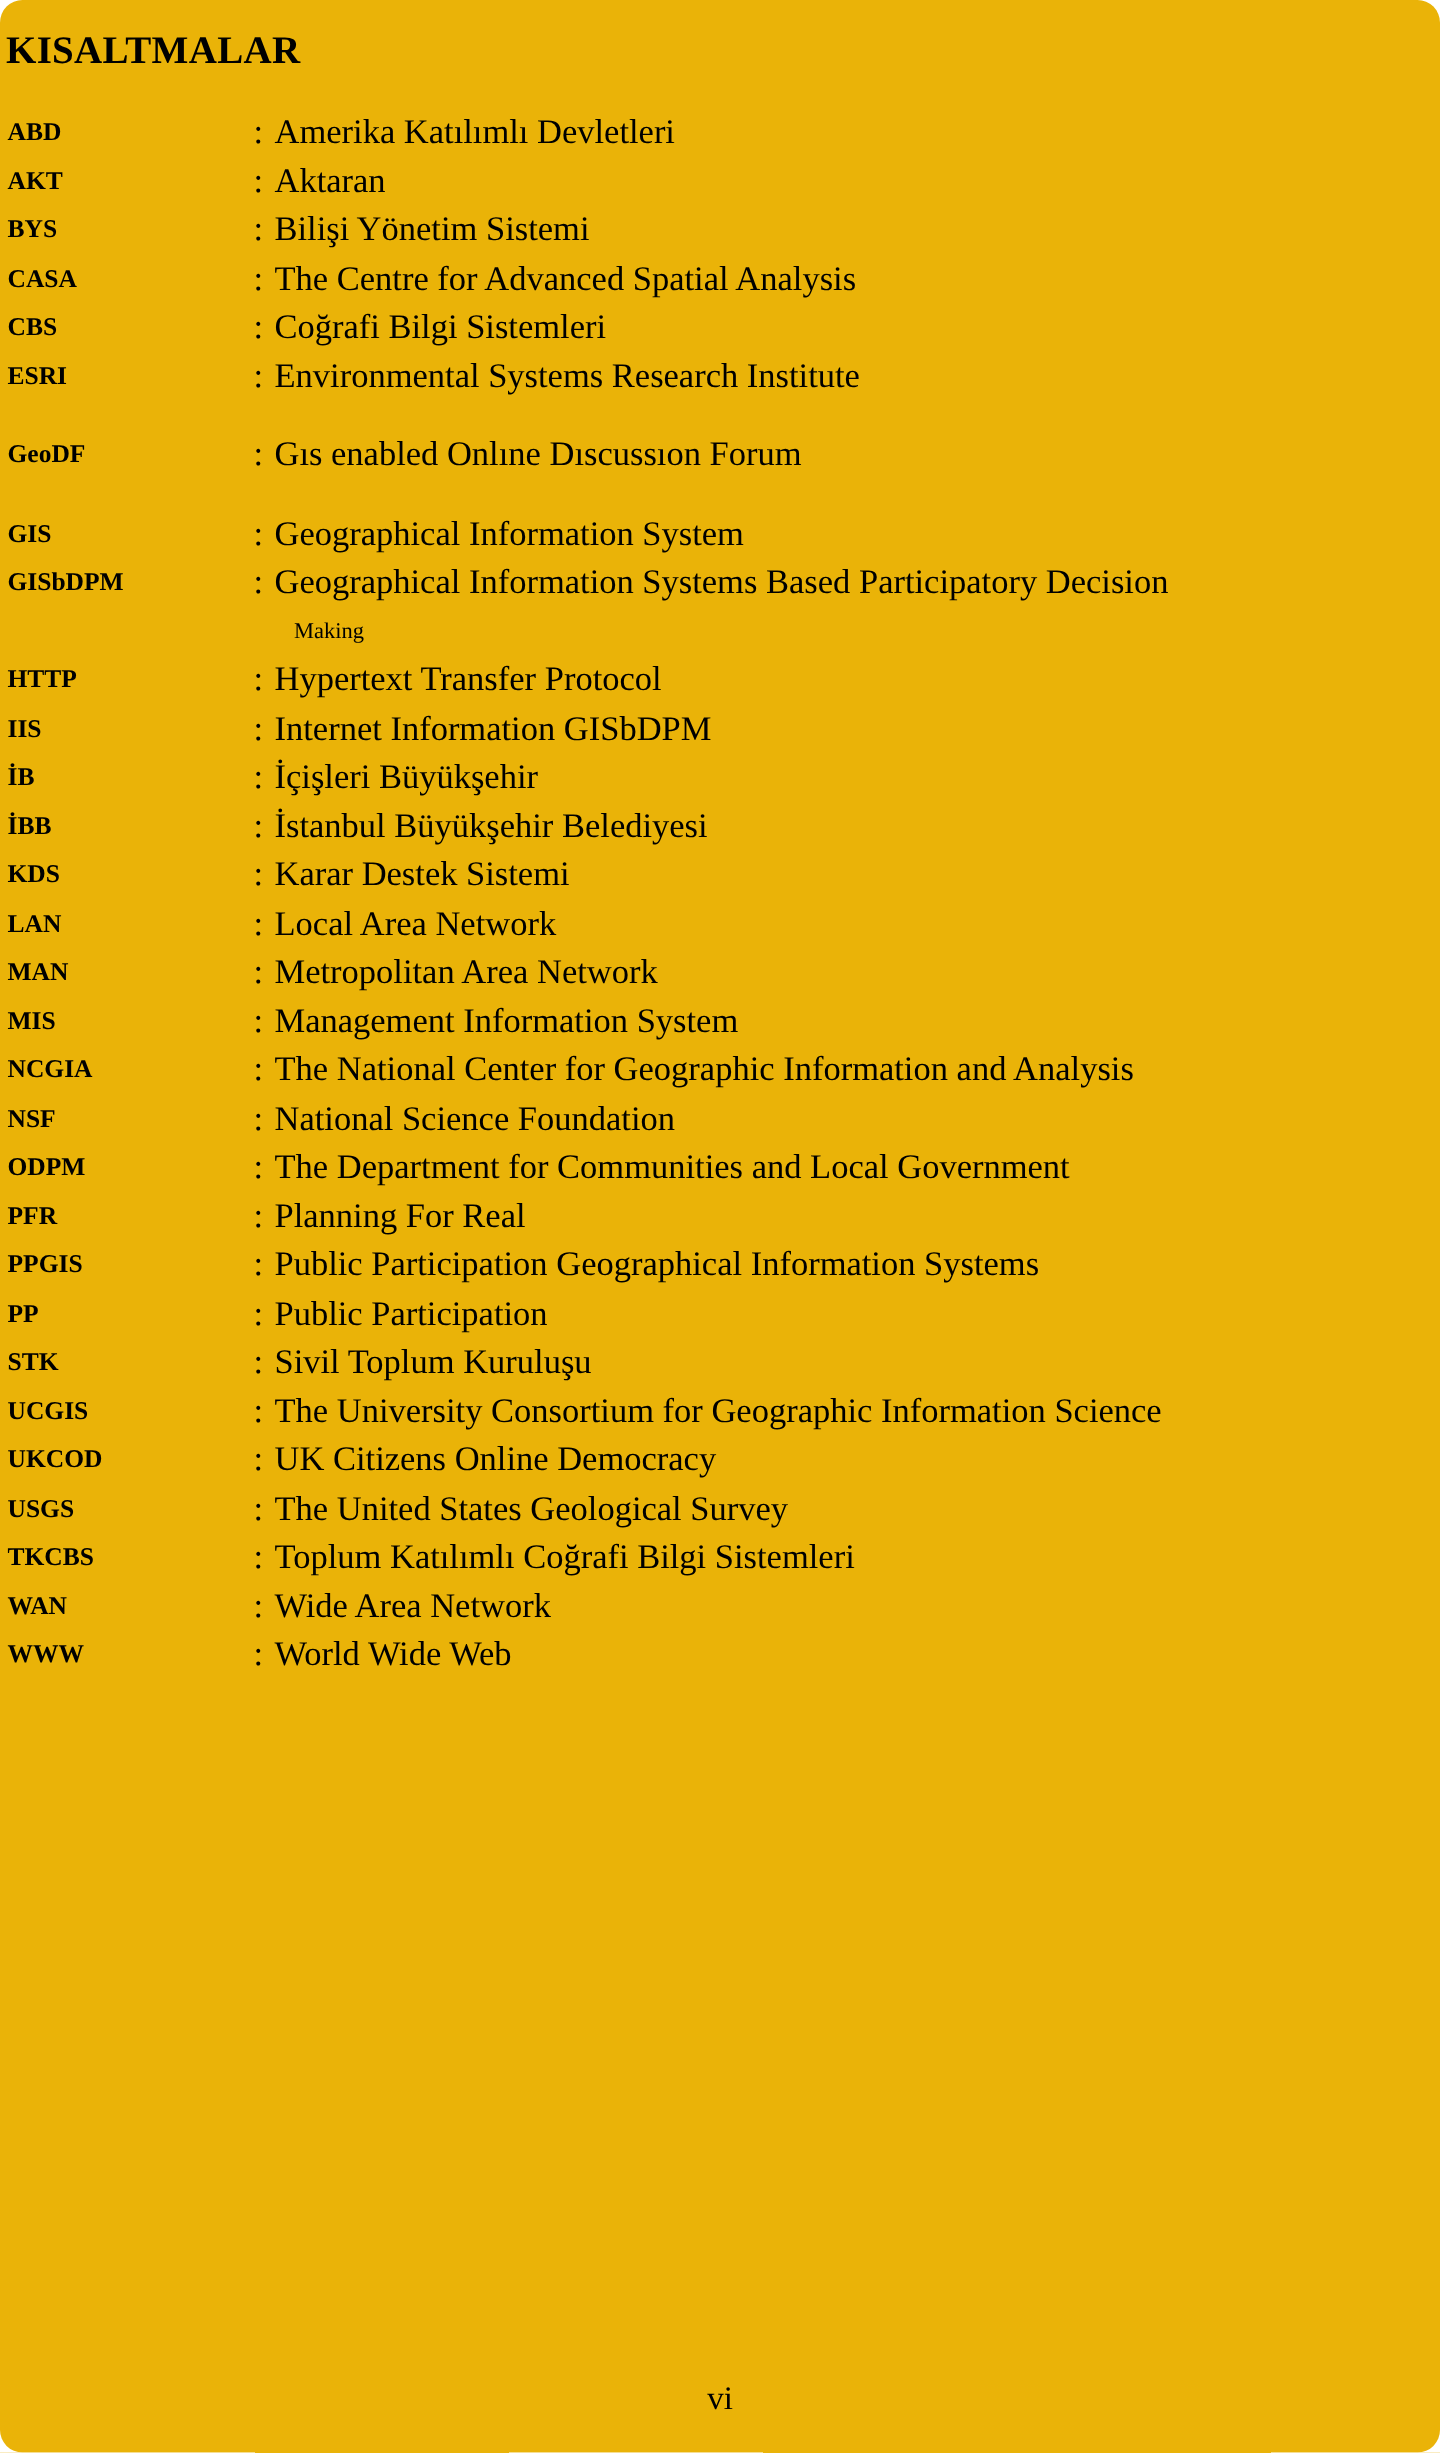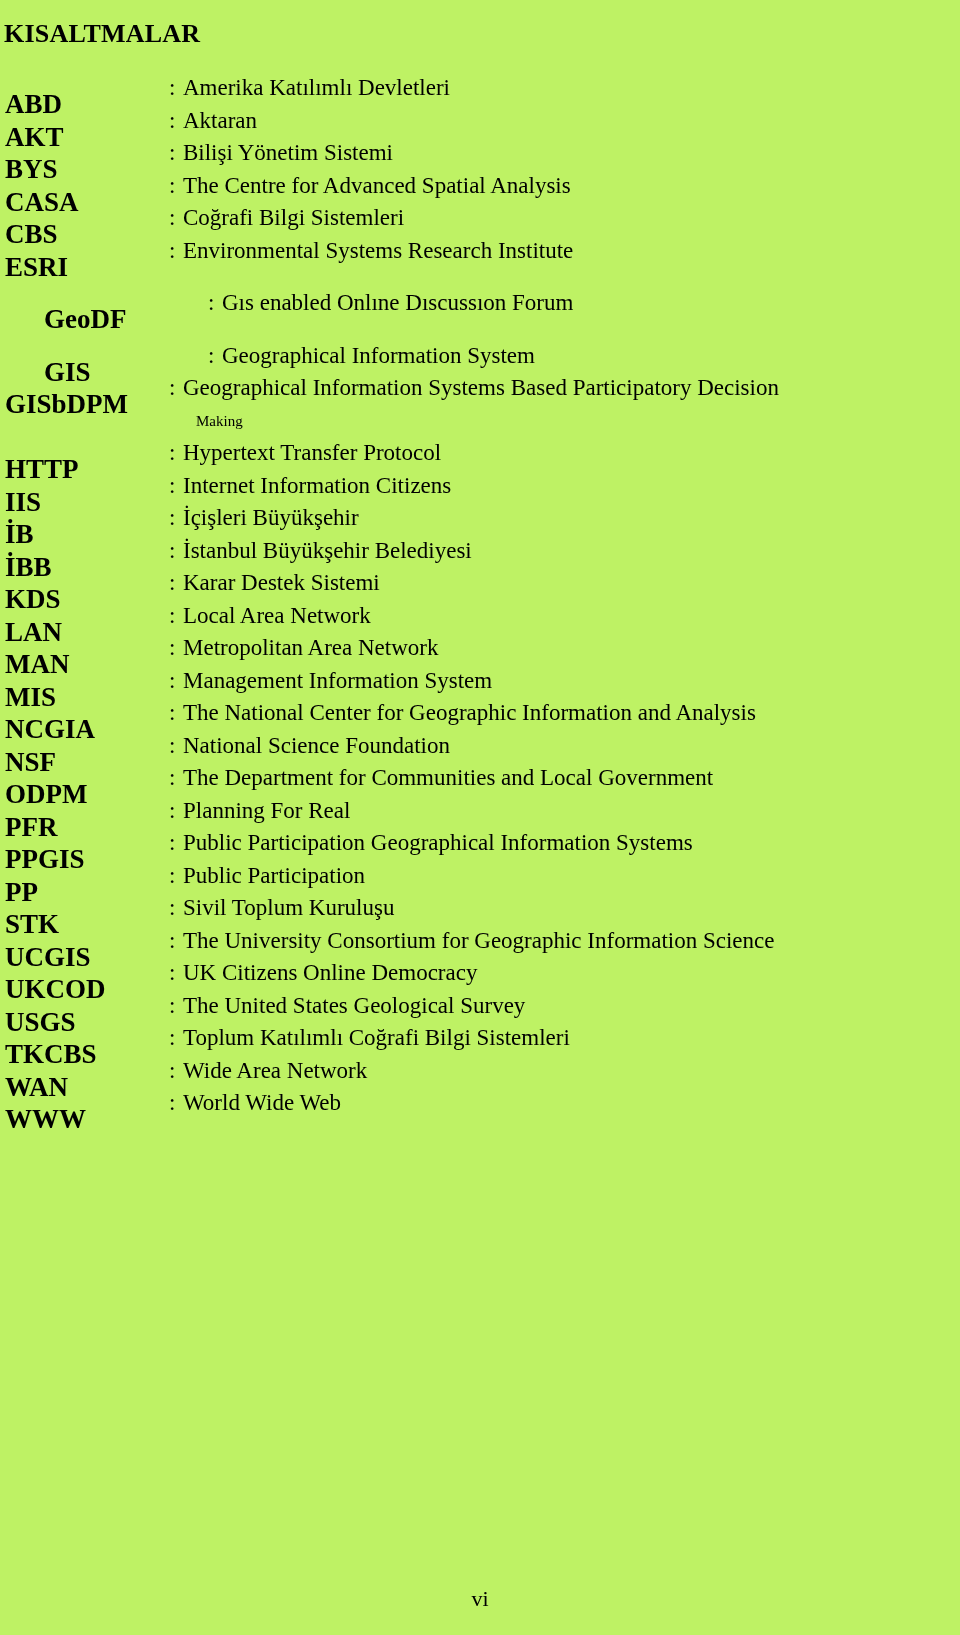--- a/index.html
+++ b/index.html
@@ -9,23 +9,24 @@
     background: #ffffff;
   }
   body {
     font-family: "Liberation Serif", "DejaVu Serif", serif;
     color: #000000;
   }
   .page {
     position: relative;
     width: 960px;
     height: 1635px;
-    background: #bef264;
+    background: #eab308;
     overflow: hidden;
     box-sizing: border-box;
+    border-radius: 15px;
   }
   .page-title {
     position: absolute;
     left: 4px;
     top: 2px;
     font-size: 26px;
     font-weight: bold;
     letter-spacing: 0.2px;
     line-height: 30px;
     white-space: nowrap;
@@ -37,27 +38,26 @@
     width: 960px;
   }
   .abbr-row {
     position: relative;
     height: 32.5px;
     line-height: 32.5px;
     white-space: nowrap;
   }
   .abbr-row.spaced-before {
     margin-top: 20px;
-    margin-left: 39px;
   }
   .abbr-term {
     position: absolute;
     left: 5px;
-    top: 16px;
-    font-size: 27px;
+    top: 0;
+    font-size: 17px;
     font-weight: bold;
     line-height: 32.5px;
     white-space: nowrap;
   }
   .abbr-colon {
     position: absolute;
     left: 169px;
     top: 0;
     font-size: 23px;
     font-weight: normal;
@@ -153,21 +153,21 @@
         <span class="abbr-cont-text">Making</span>
       </div>
       <div class="abbr-row">
         <span class="abbr-term">HTTP</span>
         <span class="abbr-colon">:</span>
         <span class="abbr-def">Hypertext Transfer Protocol</span>
       </div>
       <div class="abbr-row">
         <span class="abbr-term">IIS</span>
         <span class="abbr-colon">:</span>
-        <span class="abbr-def">Internet Information Citizens</span>
+        <span class="abbr-def">Internet Information GISbDPM</span>
       </div>
       <div class="abbr-row">
         <span class="abbr-term">İB</span>
         <span class="abbr-colon">:</span>
         <span class="abbr-def">İçişleri Büyükşehir</span>
       </div>
       <div class="abbr-row">
         <span class="abbr-term">İBB</span>
         <span class="abbr-colon">:</span>
         <span class="abbr-def">İstanbul Büyükşehir Belediyesi</span>

